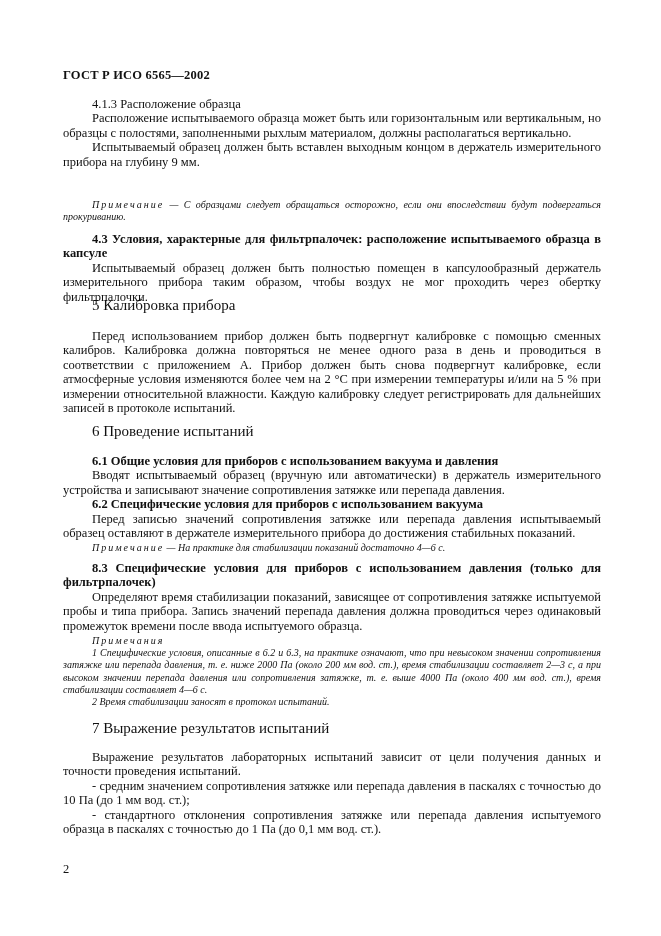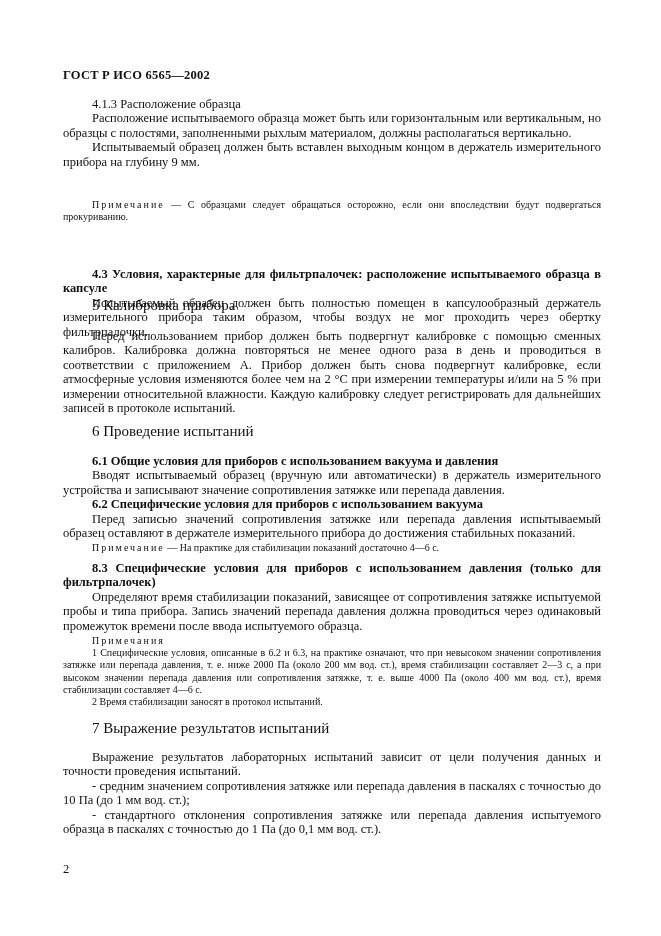--- a/index.html
+++ b/index.html
@@ -2,42 +2,42 @@
 <html><head>
 <meta charset="utf-8">
 <style>
   html, body { margin: 0; padding: 0; background: #ffffff; }
   body { width: 661px; height: 936px; position: relative; overflow: hidden;
          font-family: "Liberation Serif", "DejaVu Serif", serif; color: #111; }
   .hdr { position: absolute; left: 63px; top: 68px; font-weight: bold; font-size: 12.5px; letter-spacing: 0.2px; }
   .blk { position: absolute; left: 63px; width: 538px; font-size: 12.5px; line-height: 14.4px; text-align: justify; }
   .ind { text-indent: 29px; }
   .bold { font-weight: bold; }
-  .note { font-size: 10px; line-height: 12.2px; }
+  .note { font-size: 10px; line-height: 12.2px; font-style: italic; }
   .spaced { letter-spacing: 2px; }
   .sec { position: absolute; left: 92px; font-weight: normal; font-size: 15px; }
   .pn { position: absolute; left: 63px; top: 862px; font-size: 12.5px; }
   p { margin: 0; }
 </style>
 </head>
 <body>
 
 <div class="hdr">ГОСТ Р ИСО 6565—2002</div>
 
 <div class="blk" style="top:97px;">
   <p class="ind">4.1.3 Расположение образца</p>
   <p class="ind">Расположение испытываемого образца может быть или горизонтальным или вертикальным, но образцы с полостями, заполненными рыхлым материалом, должны располагаться вертикально.</p>
   <p class="ind">Испытываемый образец должен быть вставлен выходным концом в держатель измерительного прибора на глубину 9 мм.</p>
 </div>
 
 <div class="blk note" style="top:199px;">
   <p class="ind"><span class="spaced">Примечание</span><span> — С образцами следует обращаться осторожно, если они впоследствии будут подвергаться прокуриванию.</span></p>
 </div>
 
-<div class="blk" style="top:232px;margin-top:35px;">
+<div class="blk" style="top:232px;">
   <p class="ind bold">4.3 Условия, характерные для фильтрпалочек: расположение испытываемого образца в капсуле</p>
   <p class="ind">Испытываемый образец должен быть полностью помещен в капсулообразный держатель измерительного прибора таким образом, чтобы воздух не мог проходить через обертку фильтрпалочки.</p>
 </div>
 
 <div class="sec" style="top:297px;">5 Калибровка прибора</div>
 <div class="blk" style="top:329px;font-family:Liberation Serif, serif;">
   <p class="ind">Перед использованием прибор должен быть подвергнут калибровке с помощью сменных калибров. Калибровка должна повторяться не менее одного раза в день и проводиться в соответствии с приложением А. Прибор должен быть снова подвергнут калибровке, если атмосферные условия изменяются более чем на 2 °С при измерении температуры и/или на 5 % при измерении относительной влажности. Каждую калибровку следует регистрировать для дальнейших записей в протоколе испытаний.</p>
 </div>
 
 <div class="sec" style="top:423px;">6 Проведение испытаний</div>

